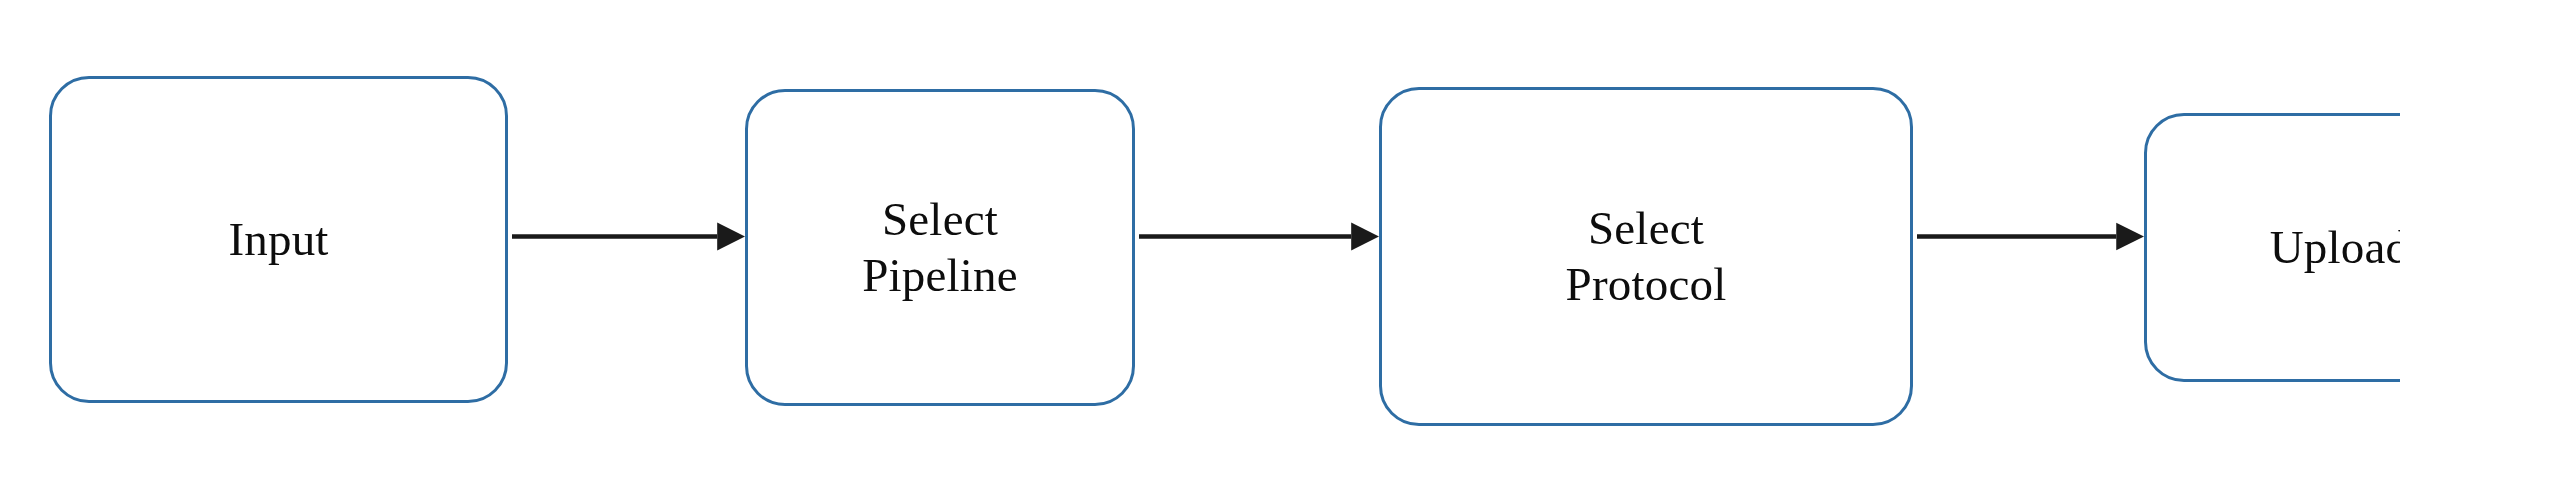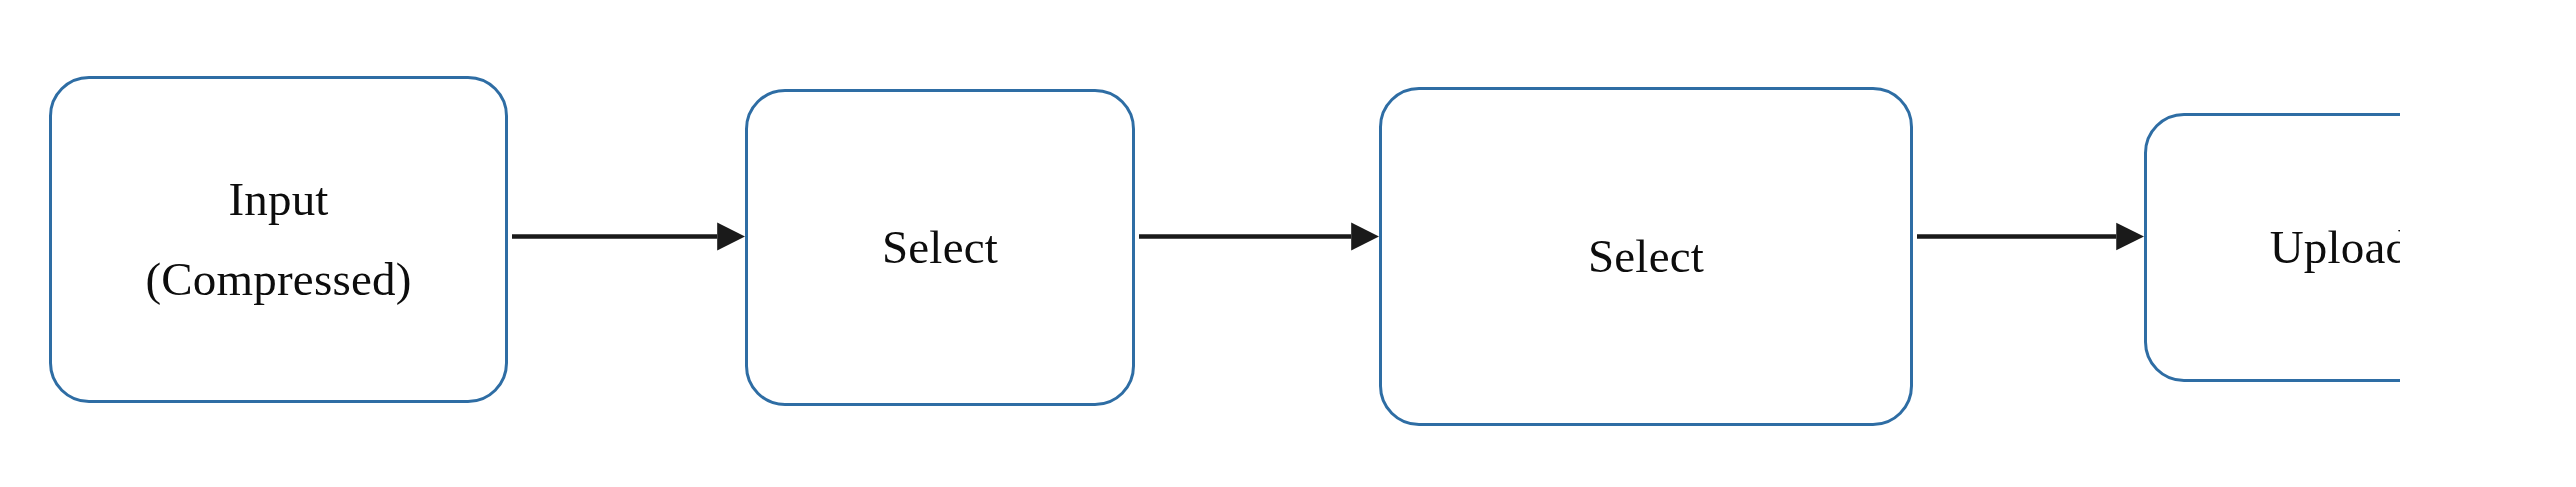--- a/index.html
+++ b/index.html
@@ -56,43 +56,44 @@
     overflow: visible;
   }
 </style>
 </head>
 <body>
 
 <div id="diagram-canvas">
 
   <div class="flow-node wide-leading" style="left:49px; top:76px; width:459px; height:327px;">
     <span class="node-line">Input</span>
-    <span class="node-line">(Compressed)</span>
   </div>
 
   <div class="flow-arrow" style="left:512px; top:219px; width:233px;">
     <svg width="233" height="35" viewBox="0 0 268 40" xmlns="http://www.w3.org/2000/svg" aria-hidden="true">
       <line x1="0" y1="20" x2="236" y2="20" stroke="#1a1a1a" stroke-width="5"></line>
       <polygon points="236,4 268,20 236,36" fill="#1a1a1a"></polygon>
     </svg>
   </div>
 
   <div class="flow-node tight-leading" style="left:745px; top:89px; width:390px; height:317px;">
     <span class="node-line">Select</span>
+    <span class="node-line">Pipeline</span>
   </div>
 
   <div class="flow-arrow" style="left:1139px; top:219px; width:240px;">
     <svg width="240" height="35" viewBox="0 0 276 40" xmlns="http://www.w3.org/2000/svg" aria-hidden="true">
       <line x1="0" y1="20" x2="244" y2="20" stroke="#1a1a1a" stroke-width="5"></line>
       <polygon points="244,4 276,20 244,36" fill="#1a1a1a"></polygon>
     </svg>
   </div>
 
   <div class="flow-node tight-leading" style="left:1379px; top:87px; width:534px; height:339px;">
     <span class="node-line">Select</span>
+    <span class="node-line">Protocol</span>
   </div>
 
   <div class="flow-arrow" style="left:1917px; top:219px; width:227px;">
     <svg width="227" height="35" viewBox="0 0 262 40" xmlns="http://www.w3.org/2000/svg" aria-hidden="true">
       <line x1="0" y1="20" x2="230" y2="20" stroke="#1a1a1a" stroke-width="5"></line>
       <polygon points="230,4 262,20 230,36" fill="#1a1a1a"></polygon>
     </svg>
   </div>
 
   <div class="flow-node" style="left:2144px; top:113px; width:391px; height:269px;text-align:right;">

